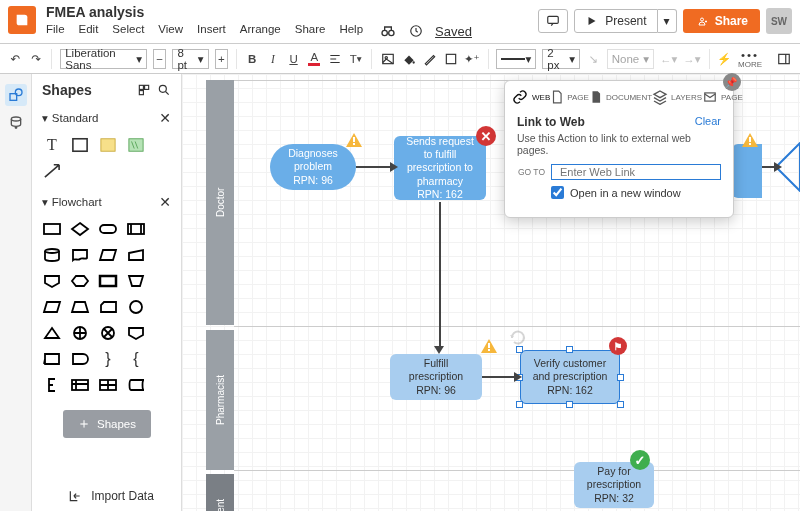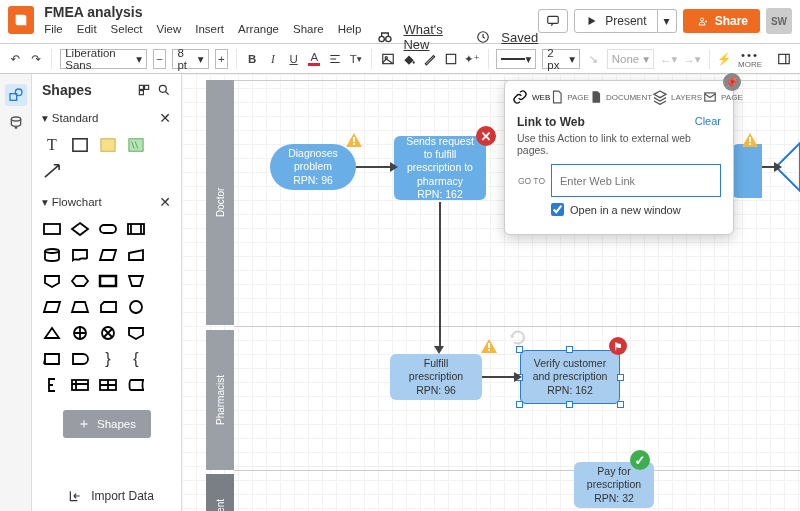--- a/index.html
+++ b/index.html
@@ -82,21 +82,21 @@
   .popover{position:absolute;left:504px;top:80px;width:230px;background:#fff;border:1px solid #ccc;border-radius:6px;box-shadow:0 4px 14px rgba(0,0,0,.2);padding:0;}
   .pop-tabs{display:flex;justify-content:space-around;padding:8px 6px 4px;}
   .pop-tabs .pt{display:flex;flex-direction:row;align-items:center;font-size:8px;color:#666;gap:3px;}
   .pop-tabs .pt.active{color:#111;}
   .pop-body{padding:6px 12px 12px;}
   .pop-body h4{font-size:12px;font-weight:700;margin-bottom:3px;}
   .pop-body .clear{float:right;color:#2a7bd6;font-size:11px;}
   .pop-body .desc{font-size:10.5px;color:#555;margin-bottom:8px;}
   .pop-row{display:flex;align-items:center;gap:6px;margin-bottom:6px;}
   .pop-row label{font-size:8.5px;color:#777;width:28px;text-align:right;}
-  .pop-row input[type=text]{flex:1;border:1px solid #2a7bd6;height:33px;padding:0 8px;font-size:11px;}
+  .pop-row input[type=text]{flex:1;border:1px solid #2a7bd6;height:16px;padding:0 8px;font-size:11px;}
   .pop-row input[type=checkbox]{accent-color:#2a7bd6;}
   .pop-pin{position:absolute;top:-8px;right:-8px;width:18px;height:18px;background:#888;border-radius:50%;display:flex;align-items:center;justify-content:center;color:#fff;font-size:10px;}
   svg{display:block;}
 </style>
 </head>
 <body>
 
 <div class="topbar">
   <div class="logo">
     <svg viewBox="0 0 24 24">
@@ -117,21 +117,20 @@
     </div>
   </div>
   <div class="tool-icons">
     <span class="ico">
         <svg width="16" height="16" viewBox="0 0 24 24" fill="none" stroke="#333" stroke-width="2">
           <circle cx="7" cy="15" r="4"></circle>
           <circle cx="17" cy="15" r="4"></circle>
           <path d="M7 11V6h10v5"></path>
         </svg>
       </span>
-    <span class="whatsnew">What's New</span>
     <span class="ico">
         <svg width="14" height="14" viewBox="0 0 24 24" fill="none" stroke="#333" stroke-width="2">
           <circle cx="12" cy="12" r="9"></circle>
           <path d="M12 7v5l3 2"></path>
         </svg>
       </span>
     <span class="saved">Saved</span>
   </div>
   <div class="spacer"></div>
   <div class="top-right">

